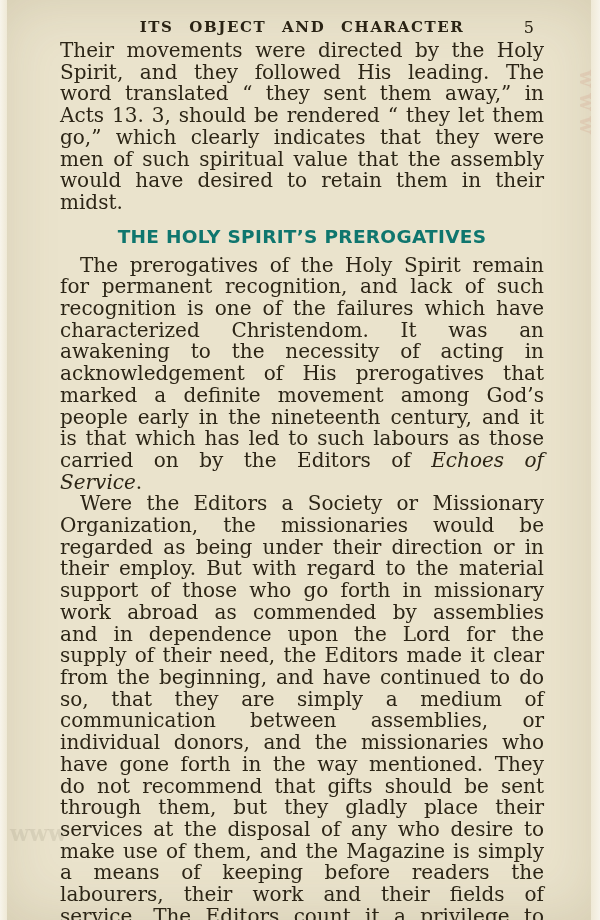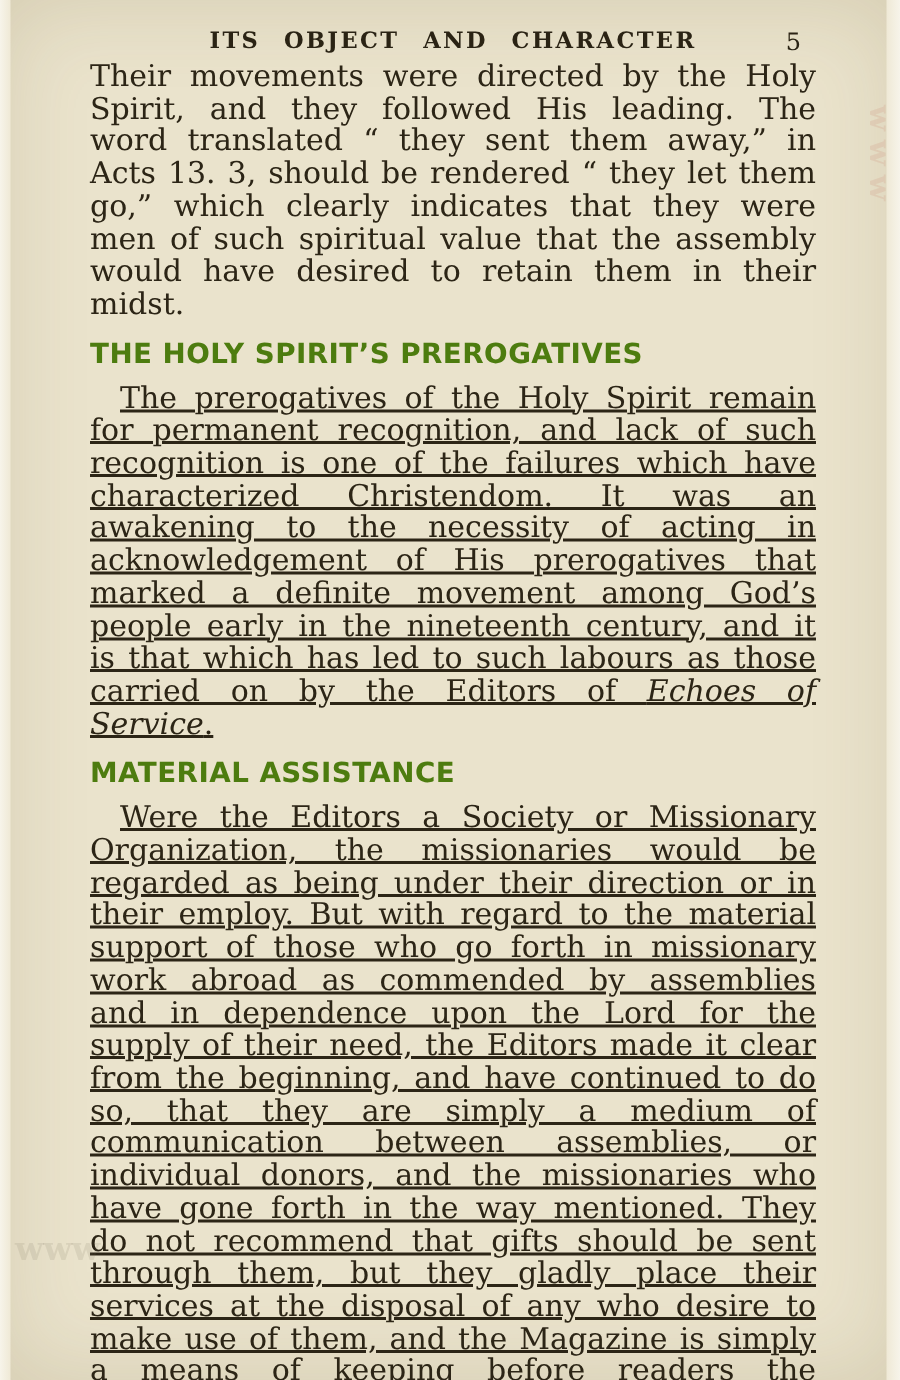--- a/index.html
+++ b/index.html
@@ -43,29 +43,29 @@
     letter-spacing: 0;
     word-spacing: 0;
   }
   .body-text {
     margin: 0;
     font-size: 20px;
     line-height: 21.7px;
     text-align: justify;
     word-spacing: 1.5px;
   }
-  .indent { text-indent: 20px; text-decoration: underline; }
+  .indent { text-indent: 20px; }
   .section-heading {
     margin: 12px 0 8px 0;
-    text-align: left;
+    text-align: center;
     font-family: "DejaVu Sans", sans-serif;
     font-size: 18.5px;
     font-weight: 700;
     letter-spacing: 0.3px;
-    color: #4d7c0f;
+    color: #0f766e;
   }
   em { font-style: italic; }
   .watermark-right {
     position: absolute;
     right: 1px;
     top: 70px;
     writing-mode: vertical-rl;
     font-size: 20px;
     font-weight: 700;
     color: rgba(190, 70, 50, 0.10);
@@ -96,16 +96,15 @@
     <span>ITS OBJECT AND CHARACTER</span>
     <span class="page-number">5</span>
   </div>
 
   <p class="body-text">Their movements were directed by the Holy Spirit, and they followed His leading.  The word translated “ they sent them away,” in Acts 13. 3, should be rendered “ they let them go,” which clearly indicates that they were men of such spiritual value that the assembly would have desired to retain them in their midst.</p>
 
   <h2 class="section-heading">THE HOLY SPIRIT’S PREROGATIVES</h2>
 
   <p class="body-text indent"><span>The prerogatives of the Holy Spirit remain for permanent recognition, and lack of such recognition is one of the failures which have characterized Christendom.  It was an awakening to the necessity of acting in acknowledgement of His prerogatives that marked a definite movement among God’s people early in the nineteenth century, and it is that which has led to such labours as those carried on by the Editors of </span><em>Echoes of Service</em><span>.</span></p>
 
-  <h2 class="section-heading">MATERIAL ASSISTANCE</h2>
 
   <p class="body-text indent">Were the Editors a Society or Missionary Organization, the missionaries would be regarded as being under their direction or in their employ.  But with regard to the material support of those who go forth in missionary work abroad as commended by assemblies and in dependence upon the Lord for the supply of their need, the Editors made it clear from the beginning, and have continued to do so, that they are simply a medium of communication between assemblies, or individual donors, and the missionaries who have gone forth in the way mentioned.  They do not recommend that gifts should be sent through them, but they gladly place their services at the disposal of any who desire to make use of them, and the Magazine is simply a means of keeping before readers the labourers, their work and their fields of service.  The Editors count it a privilege to receive money for them and transmit</p>
 </div>
 
 </body></html>

